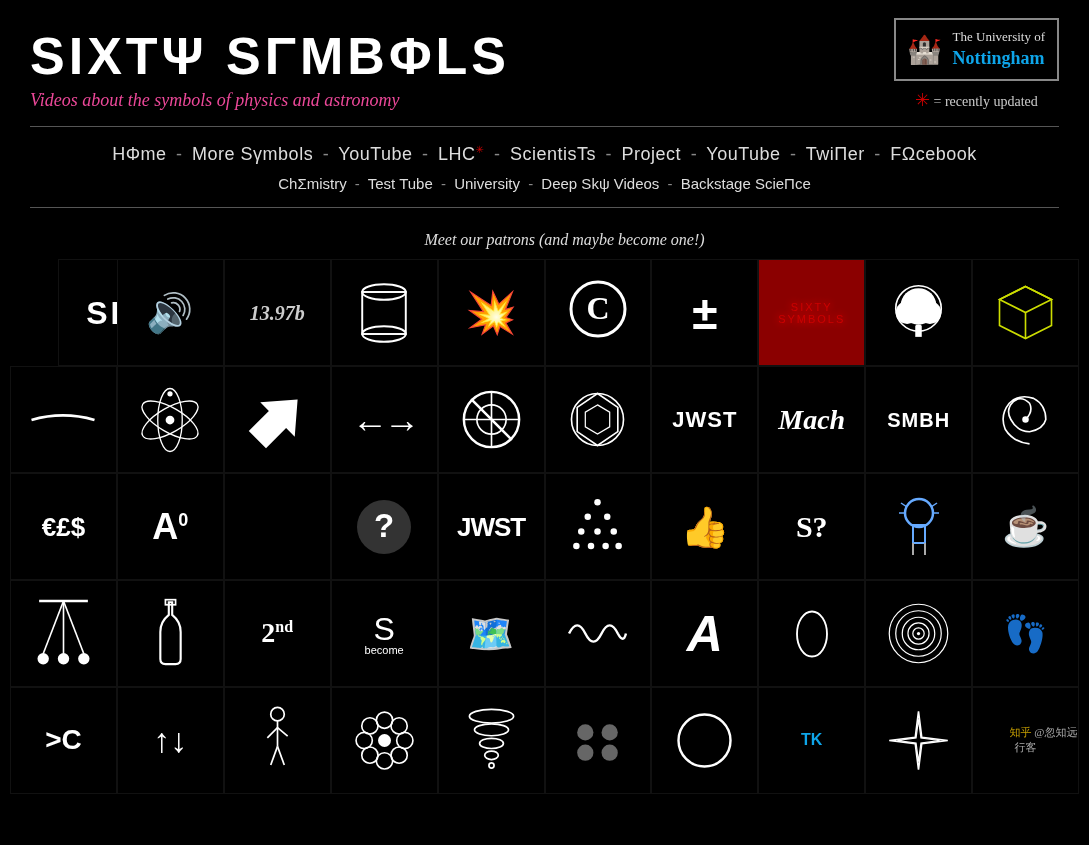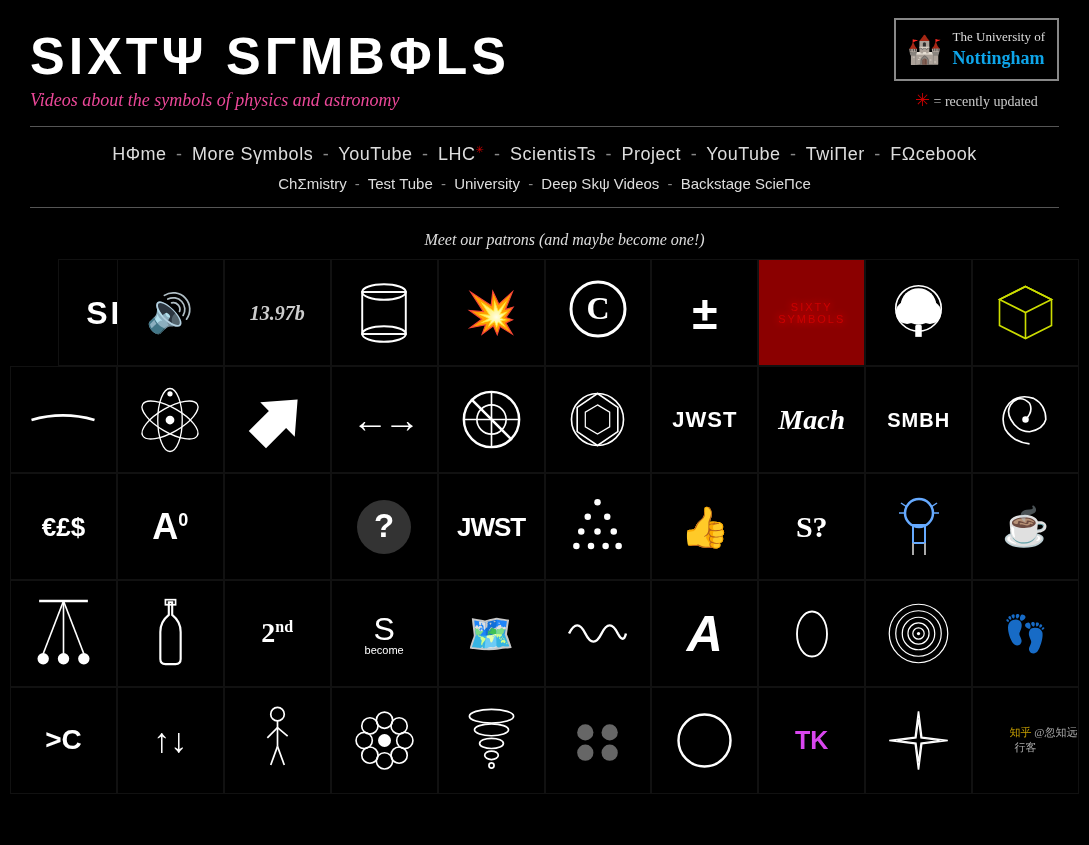--- a/index.html
+++ b/index.html
@@ -517,21 +517,21 @@
       <circle cx="25" cy="55" r="10" fill="#666"></circle>
       <circle cx="55" cy="55" r="10" fill="#666"></circle>
     </svg>
   </div>
   <div class="symbol-cell">
     <svg width="65" height="65" viewBox="0 0 80 80">
       <circle cx="40" cy="40" r="32" fill="none" stroke="white" stroke-width="3"></circle>
     </svg>
   </div>
   <div class="symbol-cell">
-    <span class="symbol-content" style="font-size:25px; font-family:'Arial Black',sans-serif; color:#d946ef;">TK</span>
+    <span class="symbol-content" style="font-size:16px; font-family:'Arial Black',sans-serif; color:#0ea5e9;">TK</span>
   </div>
   <div class="symbol-cell">
     <svg width="65" height="65" viewBox="0 0 80 80">
       <polygon points="40,4 44,36 76,40 44,44 40,76 36,44 4,40 36,36" fill="none" stroke="white" stroke-width="2"></polygon>
       <polygon points="40,14 43,37 66,40 43,43 40,66 37,43 14,40 37,37" fill="none" stroke="white" stroke-width="1.5"></polygon>
     </svg>
   </div>
   <div class="symbol-cell">
     <div class="watermark">
       <span class="zhihu-gold">知乎</span>

